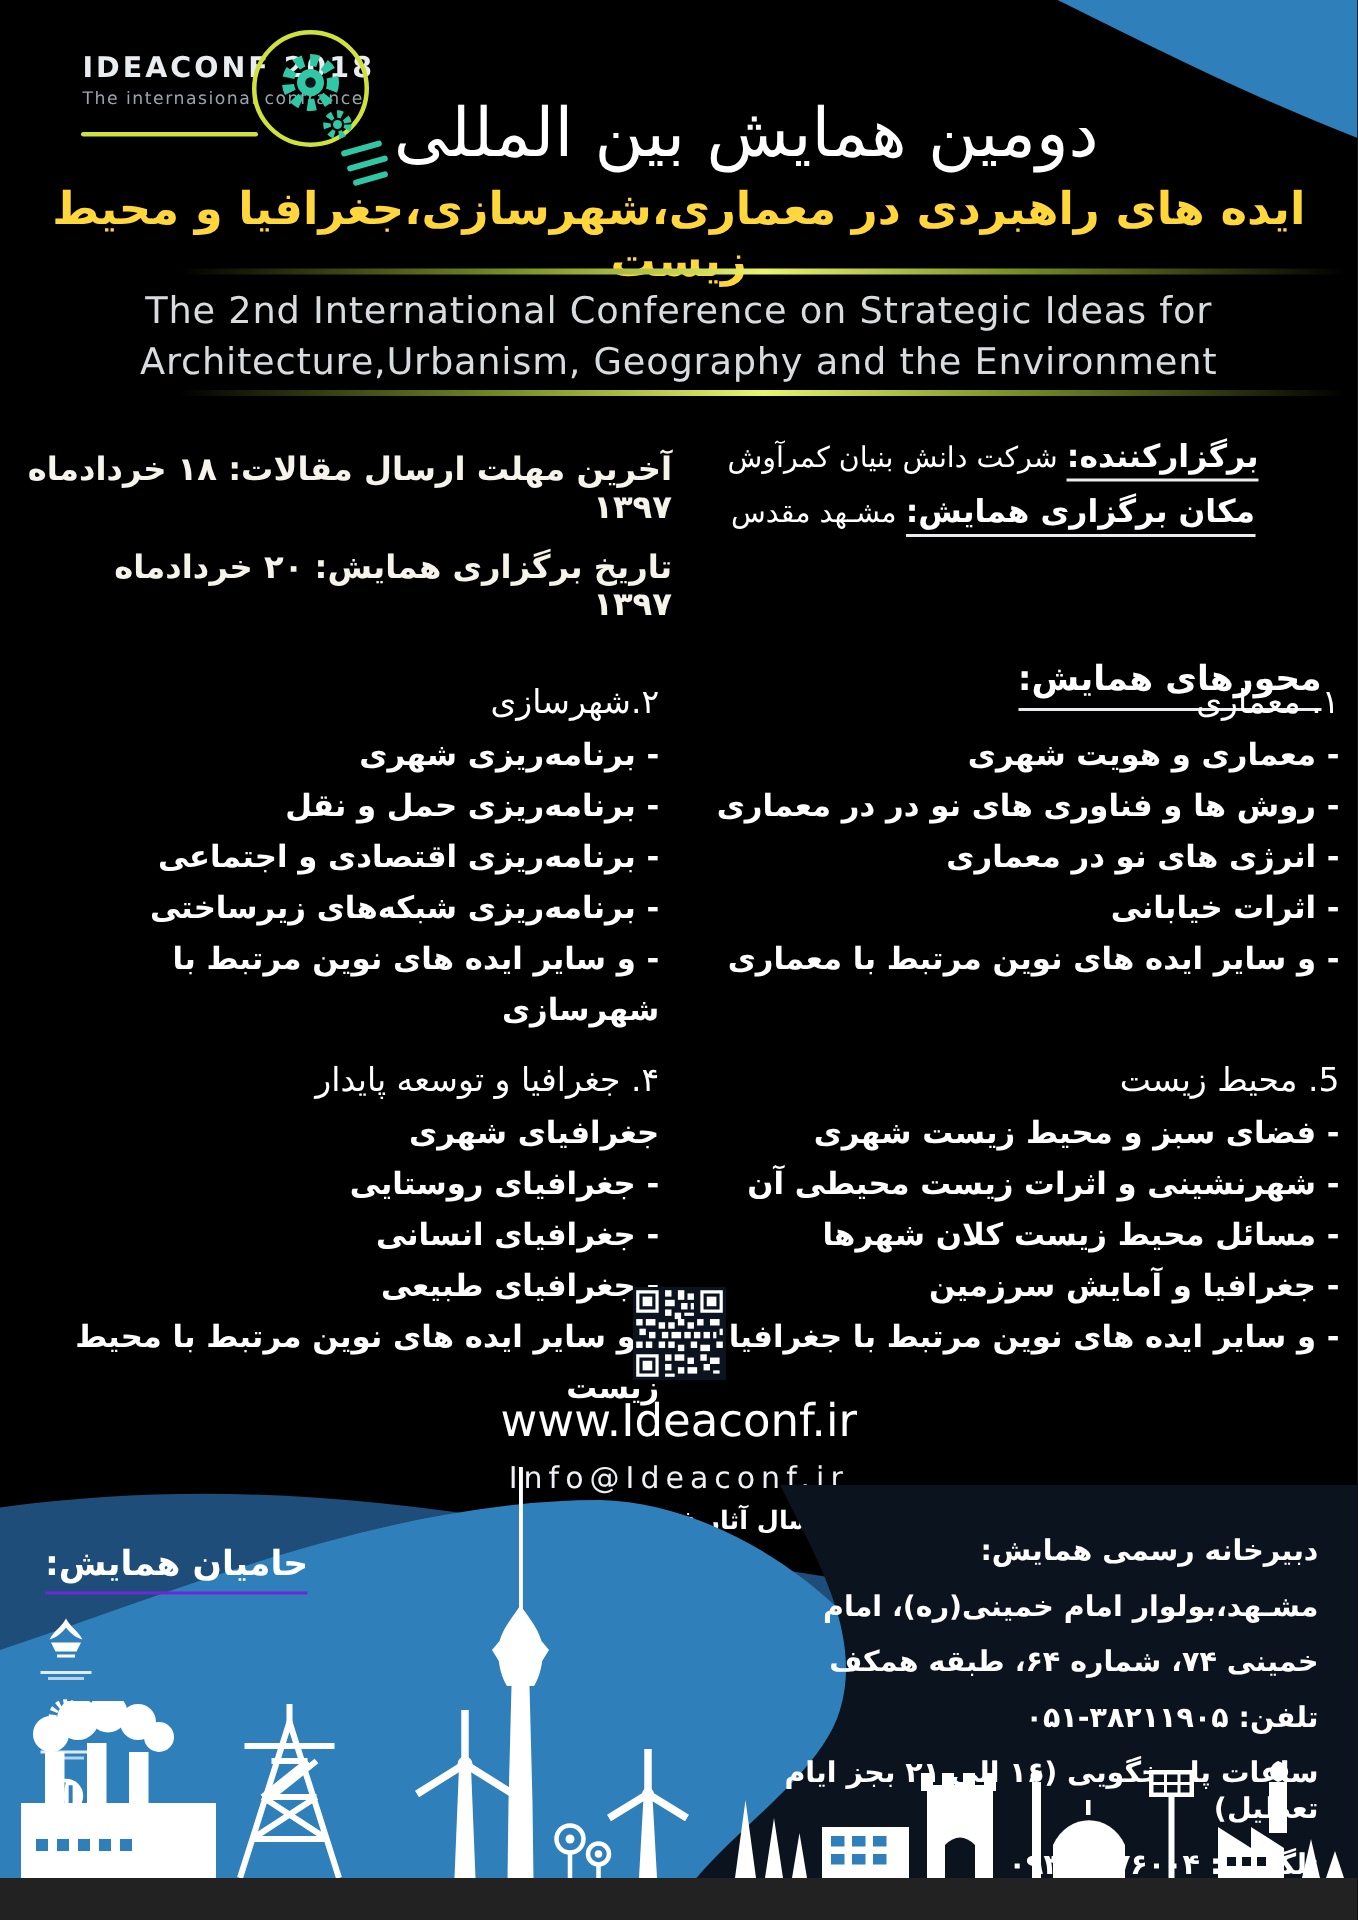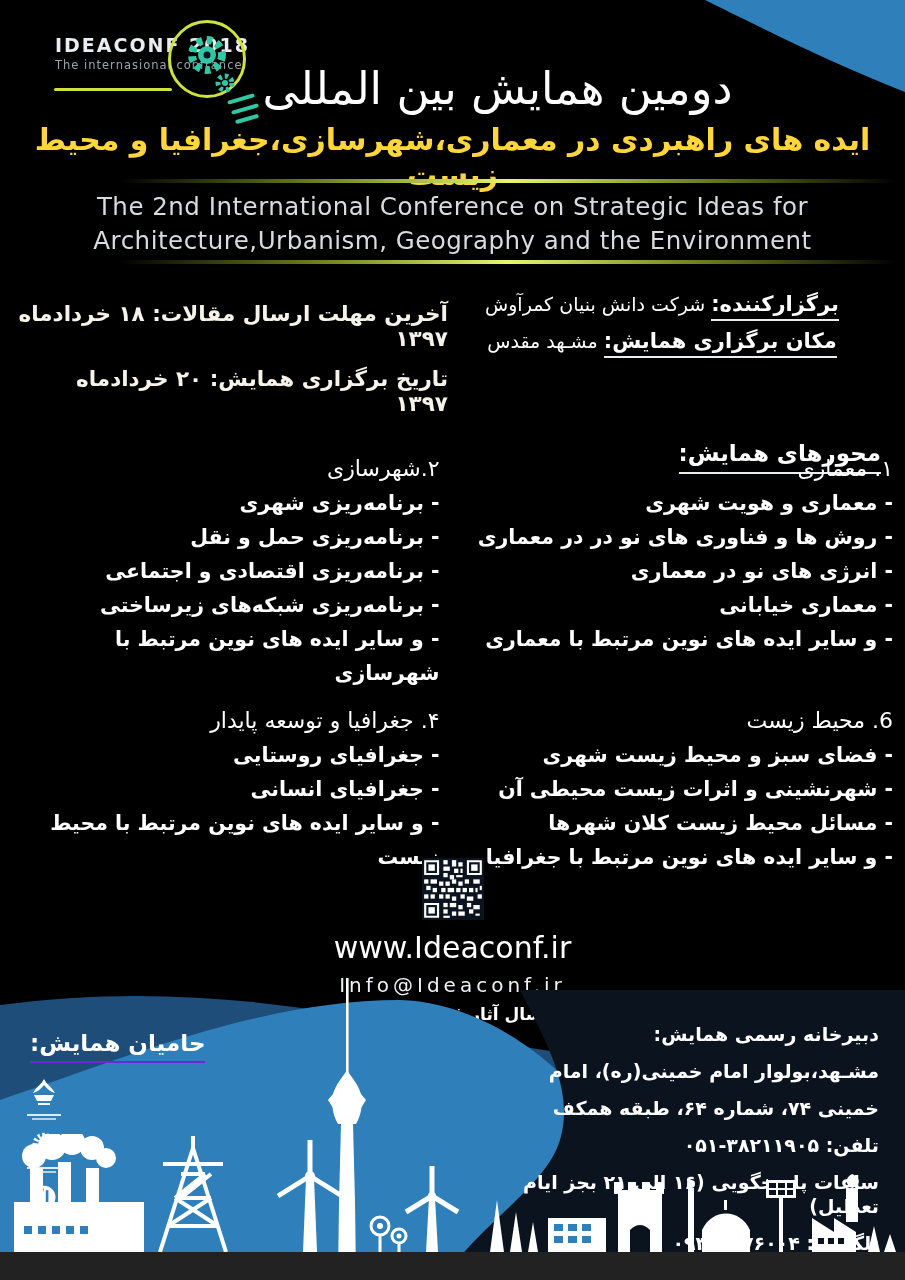--- a/index.html
+++ b/index.html
@@ -114,42 +114,45 @@
     <div class="date-line">تاریخ برگزاری همایش: ۲۰ خردادماه ۱۳۹۷</div>
   </div>
 
   <div class="abs topics-heading">محورهای همایش:</div>
   <div class="abs topics-grid">
     <div class="sec">
       <div class="sec-title">۱. معماری</div>
       <div class="sec-item">- معماری و هویت شهری</div>
       <div class="sec-item">- روش ها و فناوری های نو در در معماری</div>
       <div class="sec-item">- انرژی های نو در معماری</div>
-      <div class="sec-item">- معماری خیابانی</div>
+      <div class="sec-item">- اثرات خیابانی</div>
       <div class="sec-item">- و سایر ایده های نوین مرتبط با معماری</div>
     </div>
     <div class="sec">
       <div class="sec-title">۲.شهرسازی</div>
       <div class="sec-item">- برنامه‌ریزی شهری</div>
       <div class="sec-item">- برنامه‌ریزی حمل و نقل</div>
       <div class="sec-item">- برنامه‌ریزی اقتصادی و اجتماعی</div>
       <div class="sec-item">- برنامه‌ریزی شبکه‌های زیرساختی</div>
       <div class="sec-item">- و سایر ایده های نوین مرتبط با شهرسازی</div>
     </div>
     <div class="sec">
-      <div class="sec-title">6. محیط زیست</div>
+      <div class="sec-title">5. محیط زیست</div>
       <div class="sec-item">- فضای سبز و محیط زیست شهری</div>
       <div class="sec-item">- شهرنشینی و اثرات زیست محیطی آن</div>
       <div class="sec-item">- مسائل محیط زیست کلان شهرها</div>
+      <div class="sec-item">- جغرافیا و آمایش سرزمین</div>
       <div class="sec-item">- و سایر ایده های نوین مرتبط با جغرافیا</div>
     </div>
     <div class="sec">
       <div class="sec-title">۴. جغرافیا و توسعه پایدار</div>
+      <div class="sec-item">جغرافیای شهری</div>
       <div class="sec-item">- جغرافیای روستایی</div>
       <div class="sec-item">- جغرافیای انسانی</div>
+      <div class="sec-item">- جغرافیای طبیعی</div>
       <div class="sec-item">- و سایر ایده های نوین مرتبط با محیط زیست</div>
     </div>
   </div>
 
   <div class="abs web-block">
     <svg class="qr" width="62" height="62" viewBox="0 0 29 29">
       <rect width="29" height="29" fill="#0b141e"></rect>
       <g fill="#fff">
         <path d="M1 1h7v7H1z M2 2v5h5V2z" fill-rule="evenodd"></path>
           <rect x="3" y="3" width="3" height="3"></rect>

